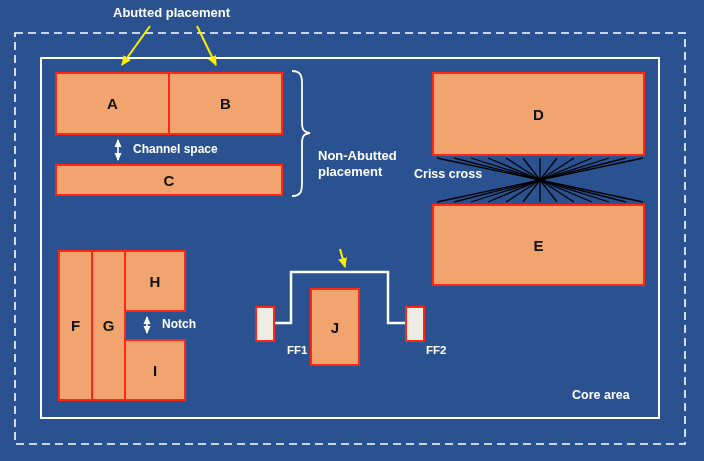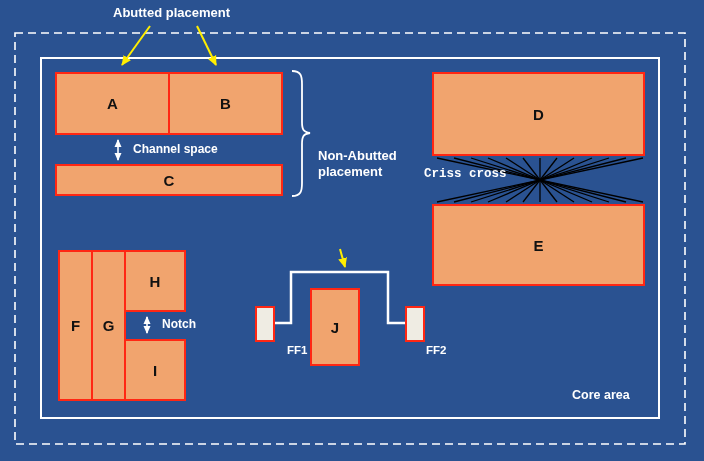--- a/index.html
+++ b/index.html
@@ -54,21 +54,21 @@
   }
 
   .label {
     position:absolute; color:var(--line-white,#fff);
     font-weight:700; font-size:12.5px; white-space:nowrap;
     z-index:4;
   }
   .lbl-abutted    { left:113px; top:5px;   font-size:13px; }
   .lbl-nonabutted { left:318px; top:114px; width:92px; white-space:normal; line-height:1.25; font-size:13px;margin-top:34px; }
   .lbl-channel    { left:133px; top:142px; font-size:12px; }
-  .lbl-crisscross { left:424px; top:167px;font-family:Liberation Mono, monospace; }
+  .lbl-crisscross { left:414px; top:167px; }
   .lbl-roundabout { left:254px; top:231px; }
   .lbl-notch      { left:162px; top:317px; font-size:12px; }
   .lbl-corearea   { left:572px; top:388px;text-align:right; }
   .lbl-ff1        { left:250px; top:344px; font-size:11.5px;margin-left:37px; }
   .lbl-ff2        { left:402px; top:344px; font-size:11.5px;padding-left:24px; }
 
   .yellow-stroke { stroke:var(--arrow-yellow,#FFEE00); }
   .yellow-fill   { fill:var(--arrow-yellow,#FFEE00); }
   .white-stroke  { stroke:var(--line-white,#fff); }
   .white-fill    { fill:var(--line-white,#fff); }

